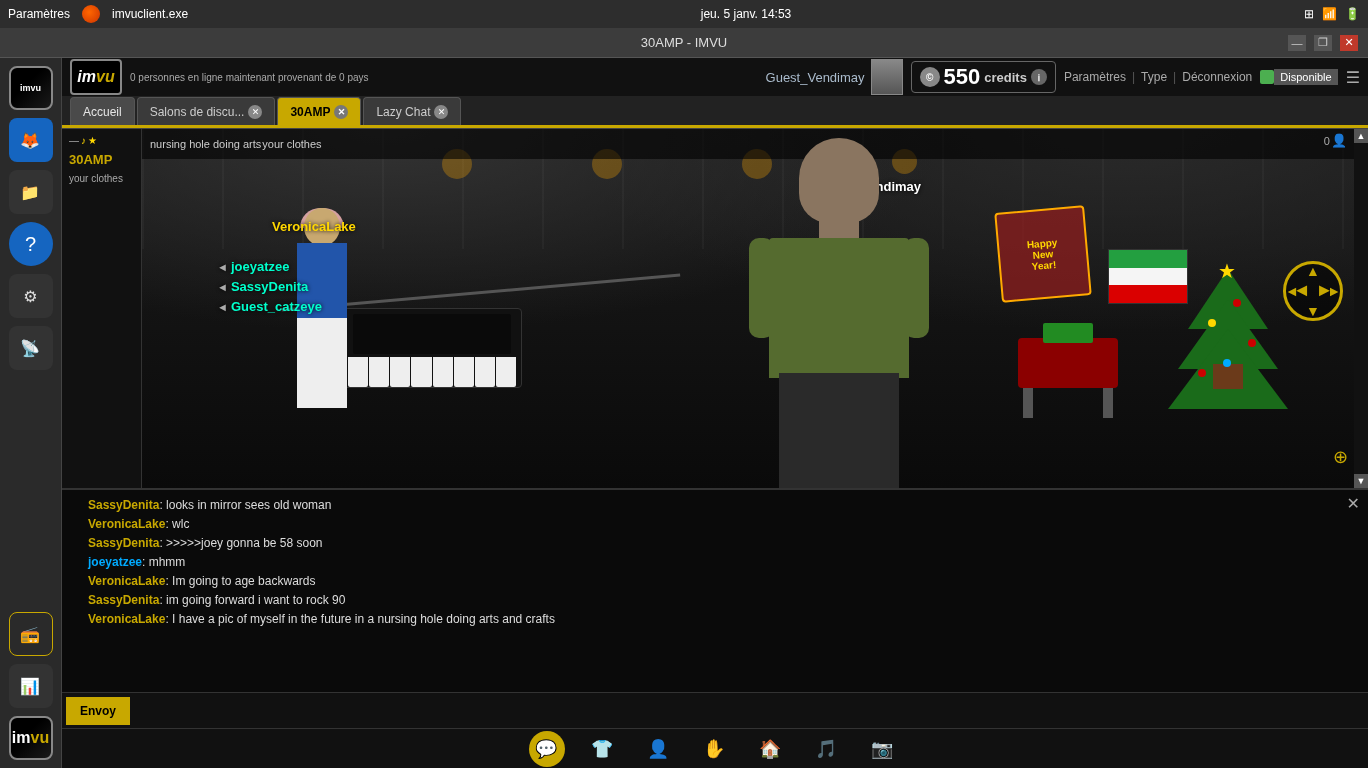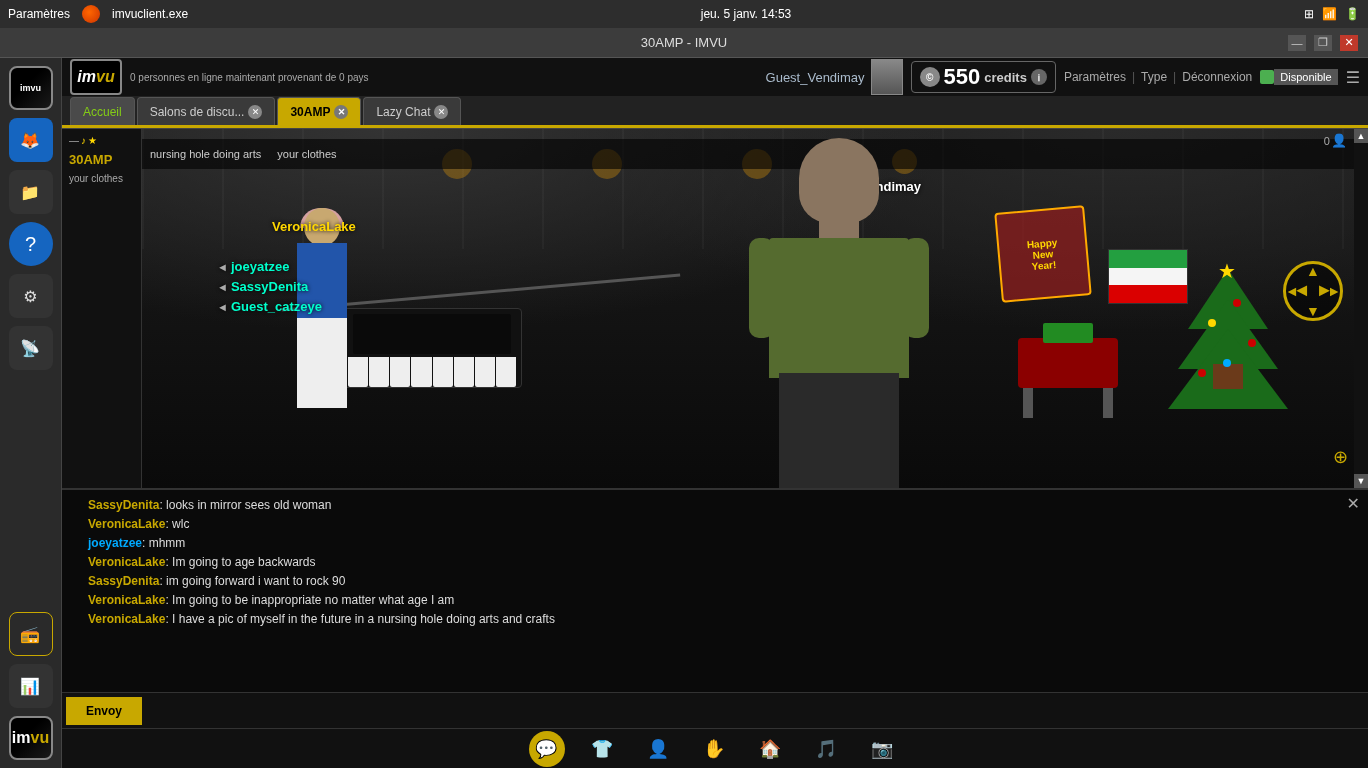--- a/index.html
+++ b/index.html
@@ -283,21 +283,21 @@
       cursor: pointer;
       border-radius: 4px 4px 0 0;
       border: 1px solid #555;
       border-bottom: none;
     }
     .tab.active {
       background: #c8a800;
       color: #000;
       font-weight: bold;
     }
-    .tab.home { background: #4a4a4a; color: #84cc16; }
+    .tab.home { background: #4a4a4a; color: #e5e5e5; }
     .tab-close {
       width: 14px; height: 14px;
       background: #888;
       border-radius: 50%;
       display: flex;
       align-items: center;
       justify-content: center;
       font-size: 9px;
       color: #fff;
       cursor: pointer;
@@ -535,29 +535,29 @@
     .name-tag.blue-green { color: #00ffcc; }
     .name-tag.arrow::before {
       content: '◄ ';
       font-size: 11px;
       color: #aaa;
     }
 
     
     .scene-info-bar {
       position: absolute;
-      top: 10px;
+      top: 0;
       left: 0;
       right: 0;
       height: 30px;
       background: rgba(0,0,0,0.6);
       display: flex;
       align-items: center;
       padding: 0 8px;
-      gap: 16px;
+      gap: 1px;
       font-size: 11px;
       color: #ccc;
     }
 
     
     #dpad {
       position: absolute;
       right: 0;
       top: 50%;
       transform: translateY(-50%);
@@ -654,21 +654,21 @@
       height: 28px;
       background: #1a1a1a;
       border: 1px solid #444;
       color: #ccc;
       padding: 0 8px;
       font-size: 12px;
       outline: none;
     }
     #chat-send-btn {
       height: 28px;
-      padding: 0 20px;
+      padding: 0 14px;
       background: #c8a800;
       border: none;
       color: #000;
       font-size: 12px;
       font-weight: bold;
       cursor: pointer;
     }
 
     
     #bottom-toolbar {
@@ -1065,30 +1065,30 @@
       <div id="chat-panel">
         <div id="chat-close">✕</div>
         <div id="chat-messages">
           <div class="chat-msg">
             <span class="chat-user-sassy">SassyDenita</span><span class="chat-msg-text">: looks in mirror sees old woman</span>
           </div>
           <div class="chat-msg">
             <span class="chat-user-veronica">VeronicaLake</span><span class="chat-msg-text">: wlc</span>
           </div>
           <div class="chat-msg">
+            <span class="chat-user-sassy">SassyDenita</span><span class="chat-msg-text">: &gt;&gt;&gt;&gt;&gt;joey gonna be 58 soon</span>
+          </div>
+          <div class="chat-msg">
             <span class="chat-user-joey">joeyatzee</span><span class="chat-msg-text">: mhmm</span>
           </div>
           <div class="chat-msg">
             <span class="chat-user-veronica">VeronicaLake</span><span class="chat-msg-text">: Im going to age backwards</span>
           </div>
           <div class="chat-msg">
             <span class="chat-user-sassy">SassyDenita</span><span class="chat-msg-text">: im going forward i want to rock 90</span>
-          </div>
-          <div class="chat-msg">
-            <span class="chat-user-veronica">VeronicaLake</span><span class="chat-msg-text">: Im going to be inappropriate no matter what age I am</span>
           </div>
           <div class="chat-msg">
             <span class="chat-user-veronica">VeronicaLake</span><span class="chat-msg-text">: I have a pic of myself in the future in a nursing hole doing arts and crafts</span>
           </div>
         </div>
         <div id="chat-input-row">
           <button id="chat-send-btn">Envoy</button>
         </div>
       </div>
 

